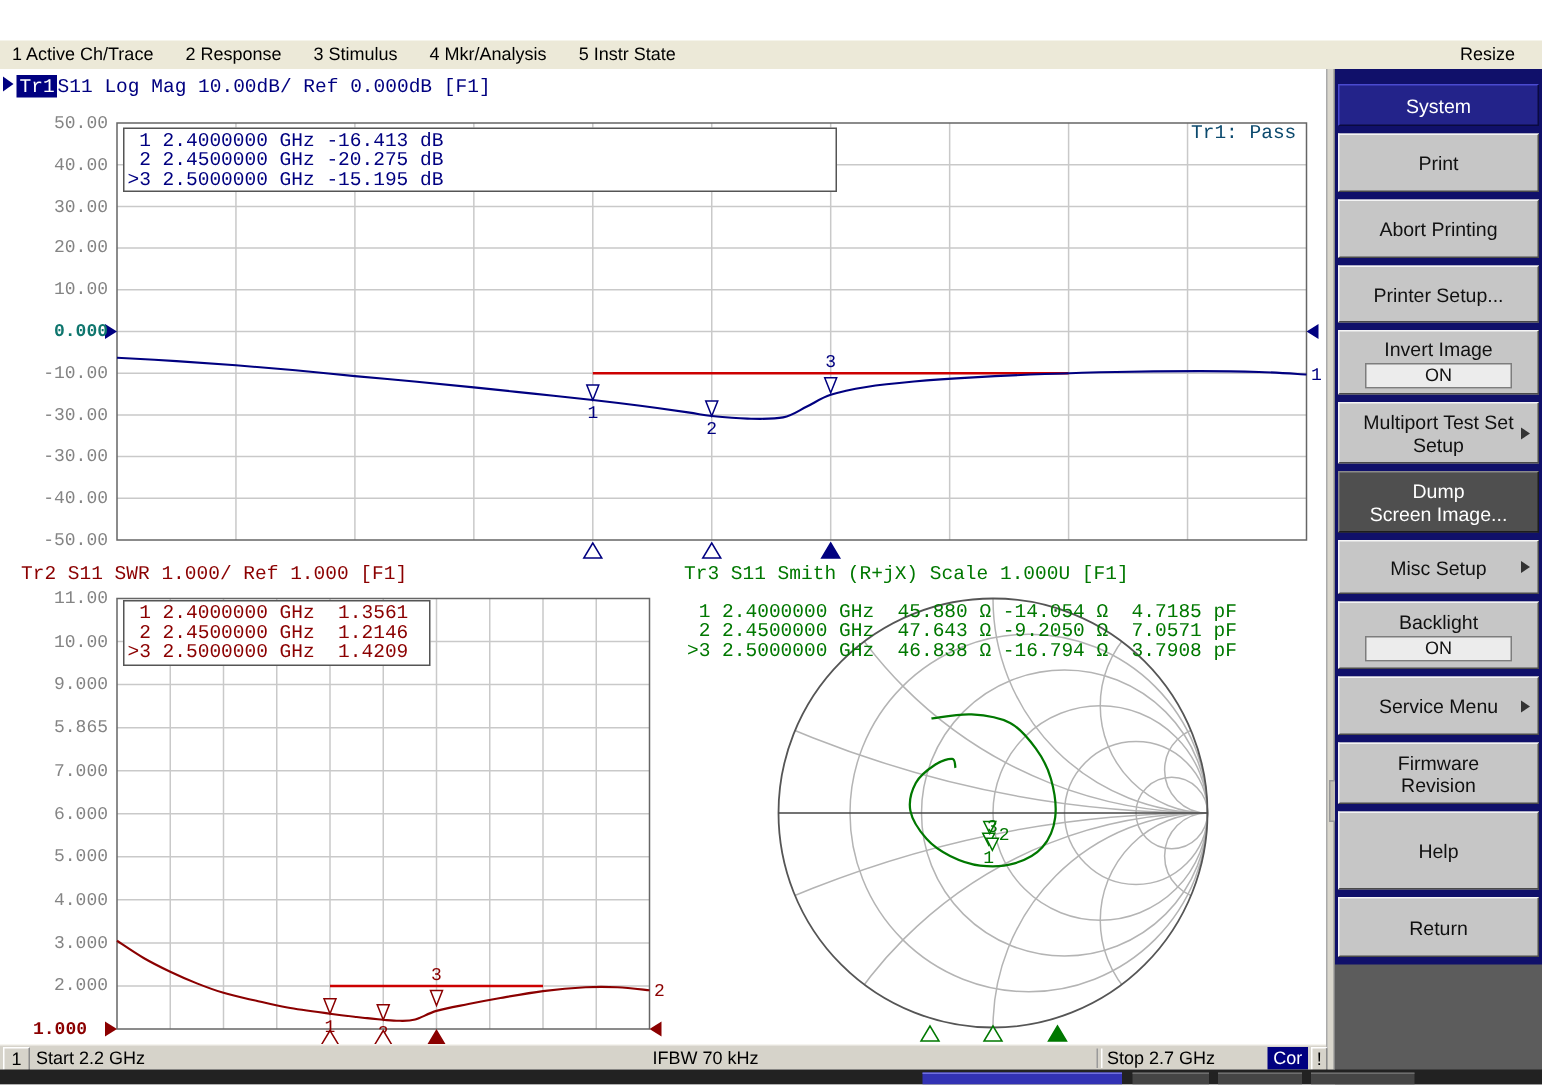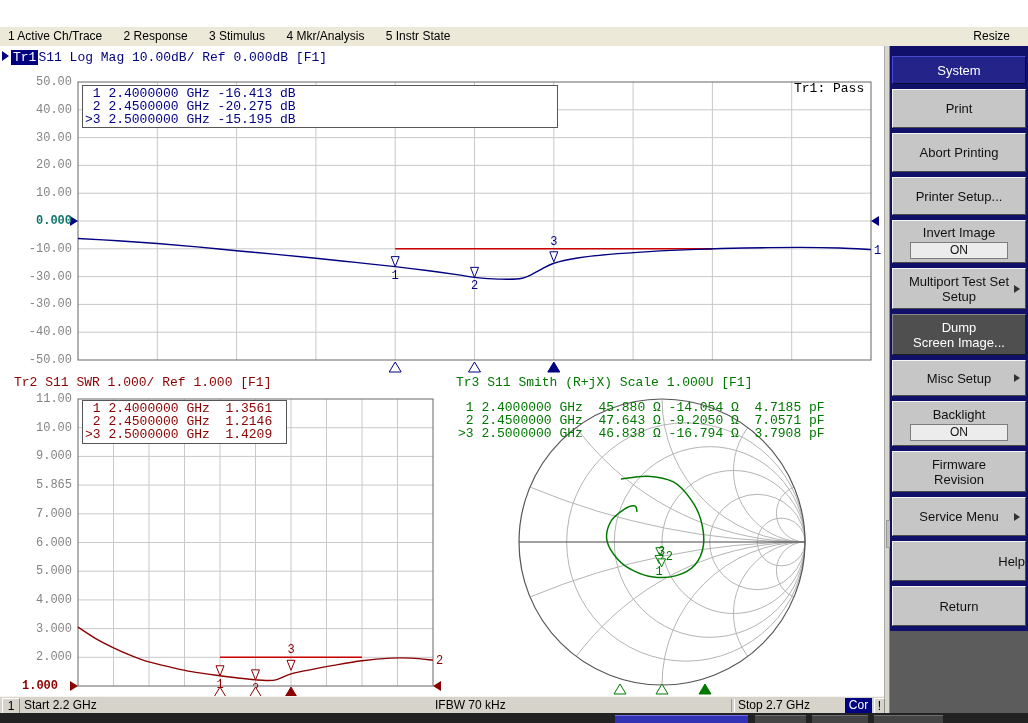--- a/index.html
+++ b/index.html
@@ -17,21 +17,21 @@
   #resize{position:absolute;right:8px;top:0;}
   
   #content{position:absolute;left:0;top:46px;width:884px;height:650px;background:#fff;}
   #plots{position:absolute;left:0;top:0;}
   .hdr{position:absolute;font-family:"Liberation Mono","DejaVu Sans Mono",monospace;
        font-size:13px;white-space:pre;line-height:14px;}
   #tr1-header{left:2px;top:5px;color:#000080;}
   #tr1-arrow{display:inline-block;width:0;height:0;border-left:7px solid #000080;
      border-top:5px solid transparent;border-bottom:5px solid transparent;margin-right:2px;}
   #tr1-badge{background:#000080;color:#fff;padding:0 2px;}
-  #tr1-pass{left:794px;top:36px;color:#000000;}
+  #tr1-pass{left:794px;top:36px;color:#0c4a6e;}
   #tr2-header{left:14px;top:330px;color:#8b0000;}
   #tr3-header{left:456px;top:330px;color:#007800;}
   .mbox{position:absolute;background:#fff;border:1px solid #555;padding:1px 0 0 2px;}
   #tr1-box{left:82px;top:39px;width:472px;height:40px;}
   #tr2-box{left:82px;top:354px;width:201px;height:41px;}
   #tr3-rows{position:absolute;left:458px;top:355px;}
   .mrow{white-space:pre;font-family:"Liberation Mono","DejaVu Sans Mono",monospace;
         font-size:13px;line-height:13px;}
   .tr1c{color:#000080}.tr2c{color:#8b0000}.tr3c{color:#007800}
   .c-n{display:inline-block;width:2ch;text-align:right;}
@@ -285,29 +285,29 @@
         <span>Screen Image...</span>
       </div>
       <div class="sbtn" style="height: 36px; margin-bottom: 5px;">
         <span>Misc Setup</span>
         <span class="arrow"></span>
       </div>
       <div class="sbtn" style="height: 45px; margin-bottom: 5px;">
         <span>Backlight</span>
         <div class="onbtn">ON</div>
       </div>
+      <div class="sbtn" style="height: 39px; margin-bottom: 5px;">
+        <span>Service Menu</span>
+        <span class="arrow"></span>
+      </div>
       <div class="sbtn" style="height: 41px; margin-bottom: 5px;">
         <span>Firmware</span>
         <span>Revision</span>
       </div>
-      <div class="sbtn" style="height: 39px; margin-bottom: 5px;">
-        <span>Service Menu</span>
-        <span class="arrow"></span>
-      </div>
-      <div class="sbtn" style="height: 40px; margin-bottom: 5px; text-align: right;">
+      <div class="sbtn" style="height: 52px; margin-bottom: 5px;">
         <span>Help</span>
       </div>
       <div class="sbtn" style="height: 40px; margin-bottom: 5px;">
         <span>Return</span>
       </div>
       <div id="panel-void"></div>
     </div>
 
   <div id="statusbar">
     <span class="sb" id="ch-box">1</span>

